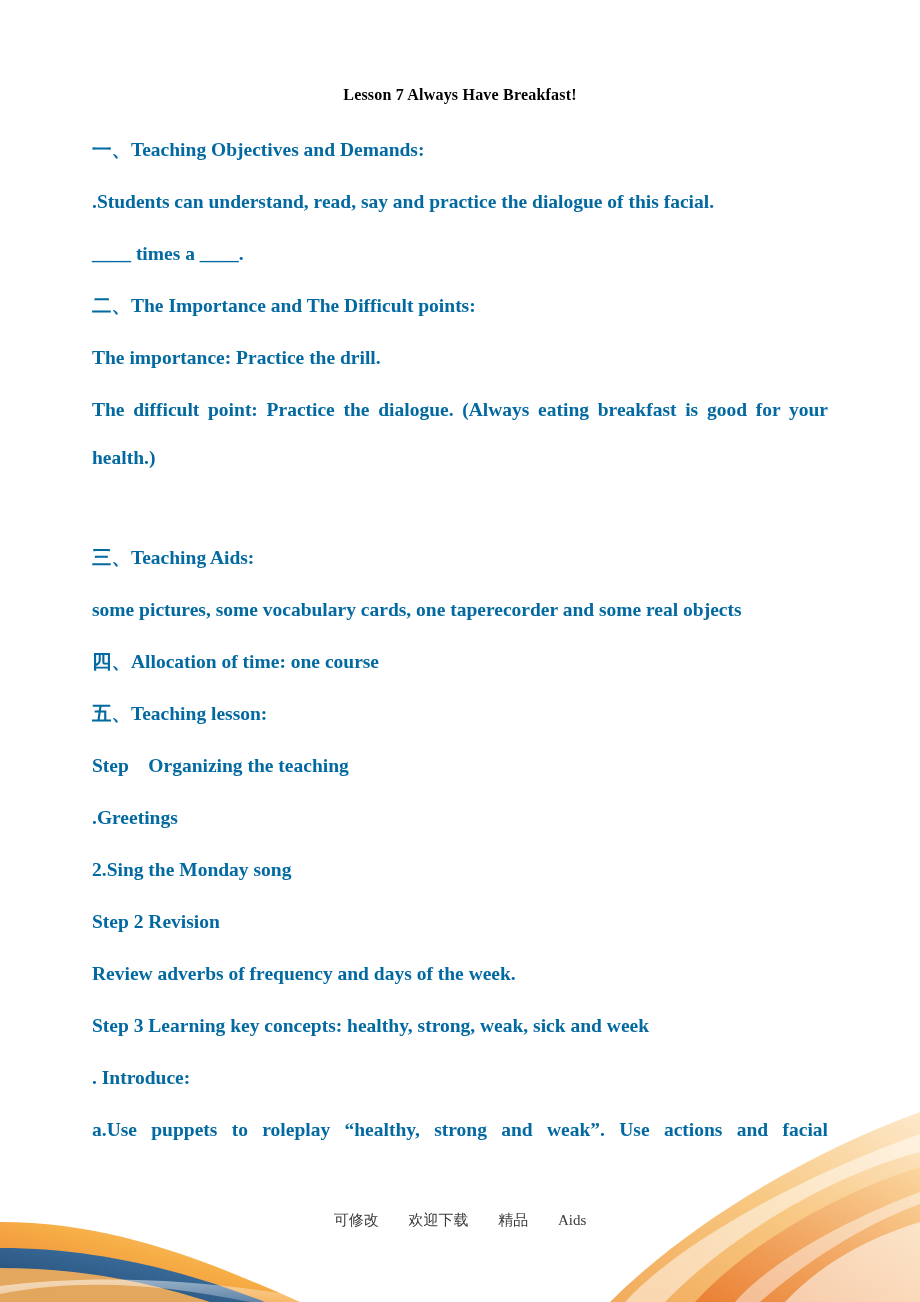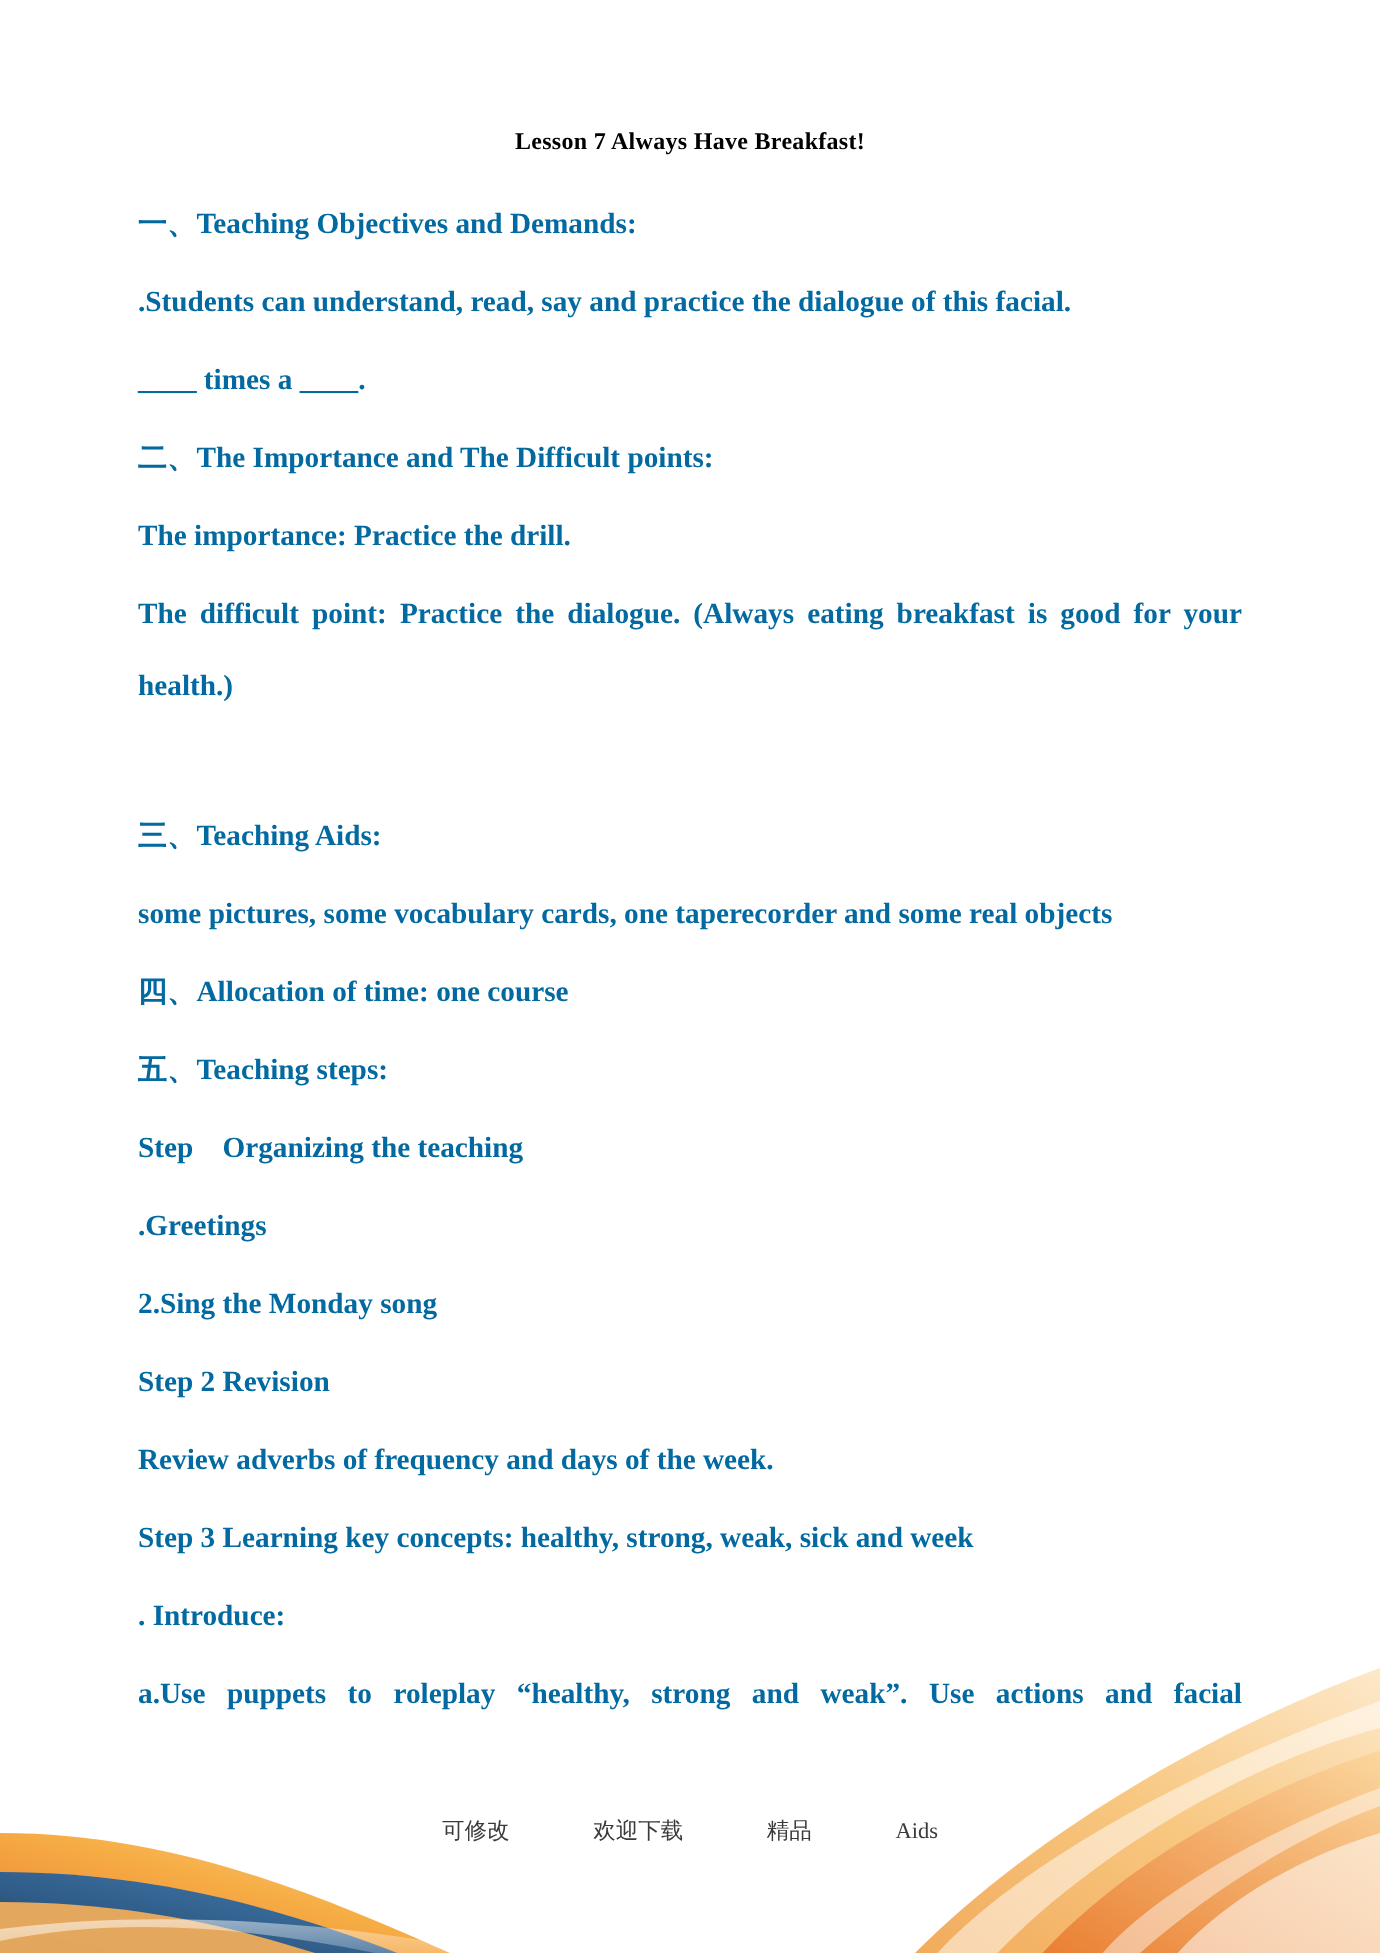--- a/index.html
+++ b/index.html
@@ -73,21 +73,21 @@
     z-index: 3;
     left: 0;
     right: 0;
     bottom: 72px;
     text-align: center;
     font-size: 15px;
     color: #3a3a3a;
     font-family: "Liberation Serif", serif;
   }
   .footer span {
-    margin: 0 26px;
+    margin: 0 13px;
   }
 </style>
 </head>
 <body>
 
 <svg class="corner-art" viewBox="0 0 920 230" preserveAspectRatio="none">
   <defs>
     <linearGradient id="og" x1="0" y1="1" x2="1" y2="0">
       <stop offset="0%" stop-color="#e8762a"></stop>
       <stop offset="55%" stop-color="#f6a93b"></stop>
@@ -133,21 +133,21 @@
 
   <p class="line">一、Teaching Objectives and Demands:</p>
   <p class="line">.Students can understand, read, say and practice the dialogue of this facial.</p>
   <p class="line">____ times a ____.</p>
   <p class="line">二、The Importance and The Difficult points:</p>
   <p class="line">The importance: Practice the drill.</p>
   <p class="line just">The difficult point: Practice the dialogue. (Always eating breakfast is good for your health.)</p>
   <p class="line">三、Teaching Aids:</p>
   <p class="line">some pictures, some vocabulary cards, one taperecorder and some real objects</p>
   <p class="line">四、Allocation of time: one course</p>
-  <p class="line">五、Teaching steps:</p>
+  <p class="line">五、Teaching lesson:</p>
   <p class="line">Step　Organizing the teaching</p>
   <p class="line">.Greetings</p>
   <p class="line">2.Sing the Monday song</p>
   <p class="line">Step 2 Revision</p>
   <p class="line">Review adverbs of frequency and days of the week.</p>
   <p class="line">Step 3 Learning key concepts: healthy, strong, weak, sick and week</p>
   <p class="line">. Introduce:</p>
   <p class="line just">a.Use puppets to roleplay “healthy, strong and weak”. Use actions and facial</p>
 
 </div>

